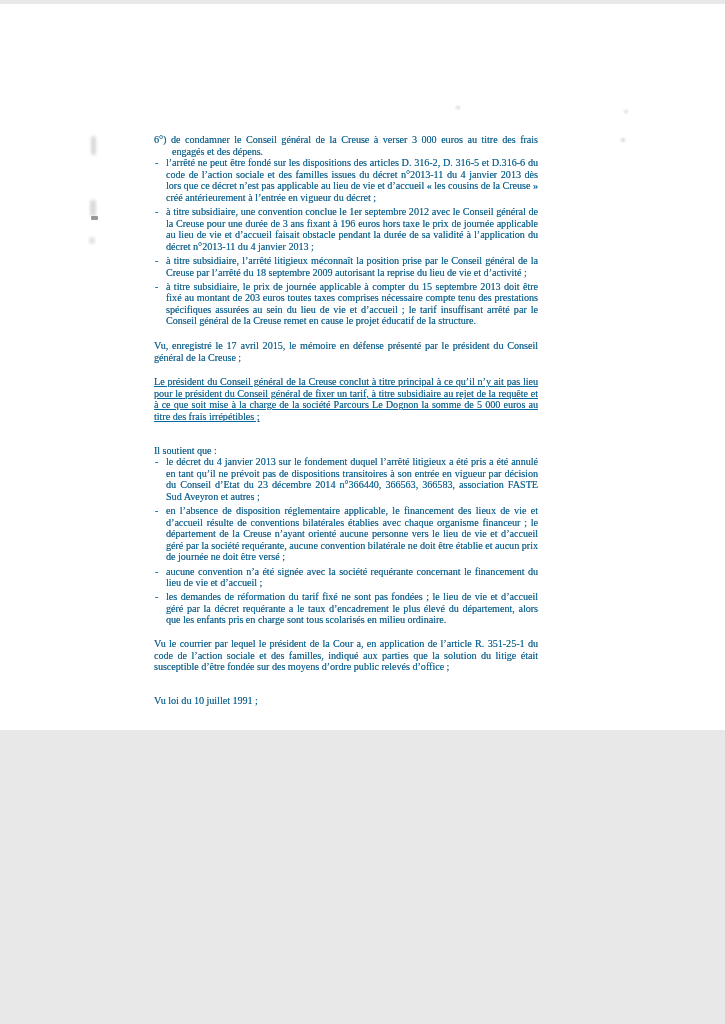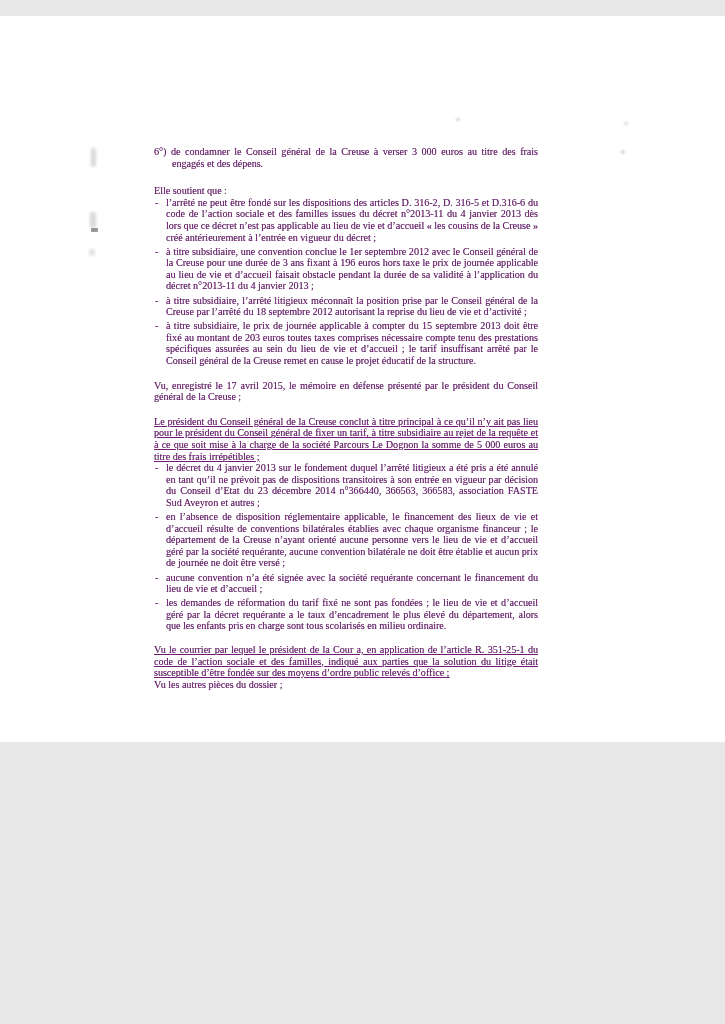--- a/index.html
+++ b/index.html
@@ -1,23 +1,23 @@
 <!DOCTYPE html>
 <html><head>
 <meta charset="utf-8">
 <style>
   html, body { margin: 0; padding: 0; background: #e8e8e8; }
   .page {
     position: relative;
     width: 725px;
     height: 726px;
-    margin: 16px auto;
+    margin: 4px auto;
     background: #ffffff;
     font-family: "Liberation Serif", "DejaVu Serif", serif;
-    color: #701a75;
+    color: #0369a1;
     overflow: hidden;
   }
   .content {
     position: absolute;
     left: 154px;
     top: 130px;
     width: 384px;
     font-size: 10.2px;
     line-height: 11.6px;
     letter-spacing: -0.05px;
@@ -26,21 +26,21 @@
   }
   .para, .list { margin: 0; }
   
   [data-name="para-condamner"] { padding-left: 18px; text-indent: -18px; }
   
   [data-name="para-elle-soutient"]   { margin-top: 16px; }
   [data-name="para-vu-jugement"]     { margin-top: 23px; }
   [data-name="para-vu-enregistre"]   { margin-top: 13px; }
   [data-name="para-le-president"]    { margin-top: 13px; text-decoration: underline; }
   [data-name="para-il-soutient"]     { margin-top: 22px; }
-  [data-name="para-vu-courrier"]     { margin-top: 12px; text-decoration: underline; }
+  [data-name="para-vu-courrier"]     { margin-top: 12px; }
   [data-name="para-vu-autres-pieces"]{ margin-top: 0; }
   [data-name="para-vu-loi"]          { margin-top: 22px; }
   .li { position: relative; padding-left: 12px; }
   .li + .li { margin-top: 2.5px; }
   .li .marker { position: absolute; left: 1px; }
   .page-number {
     position: absolute;
     left: 555px;
     top: 828px;
     font-size: 11.5px;
@@ -65,37 +65,37 @@
   .a8 { left: 222px; top: 854px; width: 26px; height: 8px;
         background: repeating-linear-gradient(90deg, rgba(150,150,150,0.30) 0 2px, transparent 2px 5px);
         filter: blur(0.8px); }
 </style>
 </head>
 <body>
 
 <div class="page" data-name="document-page">
   <div class="content" data-name="document-body">
       <div class="para" data-name="para-condamner">6°) de condamner le Conseil général de la Creuse à verser 3 000 euros au titre des frais engagés et des dépens.</div>
-      <div class="para" data-name="para-elle-soutient">Elle soutient que :</div>
       <div class="list" data-name="list-elle-soutient">
         <div class="li" data-name="list-item"><span class="marker" data-name="bullet-dash">-</span><span data-name="list-item-text">l’arrêté ne peut être fondé sur les dispositions des articles D. 316-2, D. 316-5 et D.316-6 du code de l’action sociale et des familles issues du décret n°2013-11 du 4 janvier 2013 dès lors que ce décret n’est pas applicable au lieu de vie et d’accueil « les cousins de la Creuse » créé antérieurement à l’entrée en vigueur du décret ;</span></div>
         <div class="li" data-name="list-item"><span class="marker" data-name="bullet-dash">-</span><span data-name="list-item-text">à titre subsidiaire, une convention conclue le 1er septembre 2012 avec le Conseil général de la Creuse pour une durée de 3 ans fixant à 196 euros hors taxe le prix de journée applicable au lieu de vie et d’accueil faisait obstacle pendant la durée de sa validité à l’application du décret n°2013-11 du 4 janvier 2013 ;</span></div>
-        <div class="li" data-name="list-item"><span class="marker" data-name="bullet-dash">-</span><span data-name="list-item-text">à titre subsidiaire, l’arrêté litigieux méconnaît la position prise par le Conseil général de la Creuse par l’arrêté du 18 septembre 2012 autorisant la reprise du lieu de vie et d’activité ;</span></div>
+        <div class="li" data-name="list-item"><span class="marker" data-name="bullet-dash">-</span><span data-name="list-item-text">à titre subsidiaire, l’arrêté litigieux méconnaît la position prise par le Conseil général de la Creuse par l’arrêté du 18 septembre 2009 autorisant la reprise du lieu de vie et d’activité ;</span></div>
         <div class="li" data-name="list-item"><span class="marker" data-name="bullet-dash">-</span><span data-name="list-item-text">à titre subsidiaire, le prix de journée applicable à compter du 15 septembre 2013 doit être fixé au montant de 203 euros toutes taxes comprises nécessaire compte tenu des prestations spécifiques assurées au sein du lieu de vie et d’accueil ; le tarif insuffisant arrêté par le Conseil général de la Creuse remet en cause le projet éducatif de la structure.</span></div>
       </div>
       <div class="para" data-name="para-vu-enregistre">Vu, enregistré le 17 avril 2015, le mémoire en défense présenté par le président du Conseil général de la Creuse ;</div>
       <div class="para" data-name="para-le-president">Le président du Conseil général de la Creuse conclut à titre principal à ce qu’il n’y ait pas lieu pour le président du Conseil général de fixer un tarif, à titre subsidiaire au rejet de la requête et à ce que soit mise à la charge de la société Parcours Le Dognon la somme de 5 000 euros au titre des frais irrépétibles ;</div>
+      <div class="para" data-name="para-il-soutient">Il soutient que :</div>
       <div class="list" data-name="list-il-soutient">
         <div class="li" data-name="list-item"><span class="marker" data-name="bullet-dash">-</span><span data-name="list-item-text">le décret du 4 janvier 2013 sur le fondement duquel l’arrêté litigieux a été pris a été annulé en tant qu’il ne prévoit pas de dispositions transitoires à son entrée en vigueur par décision du Conseil d’Etat du 23 décembre 2014 n°366440, 366563, 366583, association FASTE Sud Aveyron et autres ;</span></div>
         <div class="li" data-name="list-item"><span class="marker" data-name="bullet-dash">-</span><span data-name="list-item-text">en l’absence de disposition réglementaire applicable, le financement des lieux de vie et d’accueil résulte de conventions bilatérales établies avec chaque organisme financeur ; le département de la Creuse n’ayant orienté aucune personne vers le lieu de vie et d’accueil géré par la société requérante, aucune convention bilatérale ne doit être établie et aucun prix de journée ne doit être versé ;</span></div>
         <div class="li" data-name="list-item"><span class="marker" data-name="bullet-dash">-</span><span data-name="list-item-text">aucune convention n’a été signée avec la société requérante concernant le financement du lieu de vie et d’accueil ;</span></div>
         <div class="li" data-name="list-item"><span class="marker" data-name="bullet-dash">-</span><span data-name="list-item-text">les demandes de réformation du tarif fixé ne sont pas fondées ; le lieu de vie et d’accueil géré par la décret requérante a le taux d’encadrement le plus élevé du département, alors que les enfants pris en charge sont tous scolarisés en milieu ordinaire.</span></div>
       </div>
       <div class="para" data-name="para-vu-courrier">Vu le courrier par lequel le président de la Cour a, en application de l’article R. 351-25-1 du code de l’action sociale et des familles, indiqué aux parties que la solution du litige était susceptible d’être fondée sur des moyens d’ordre public relevés d’office ;</div>
-      <div class="para" data-name="para-vu-autres-pieces">Vu les autres pièces du dossier ;</div>
+      <div class="para" data-name="para-vu-loi">Vu loi du 10 juillet 1991 ;</div>
     </div>
 
   <div class="page-number" data-name="page-number">2</div>
 
   <div class="artifact a1" data-name="scan-artifact"></div>
   <div class="artifact a2" data-name="scan-artifact"></div>
   <div class="artifact a3" data-name="scan-artifact"></div>
   <div class="artifact a4" data-name="scan-artifact"></div>
   <div class="artifact a5" data-name="scan-artifact"></div>
   <div class="artifact a6" data-name="scan-artifact"></div>

